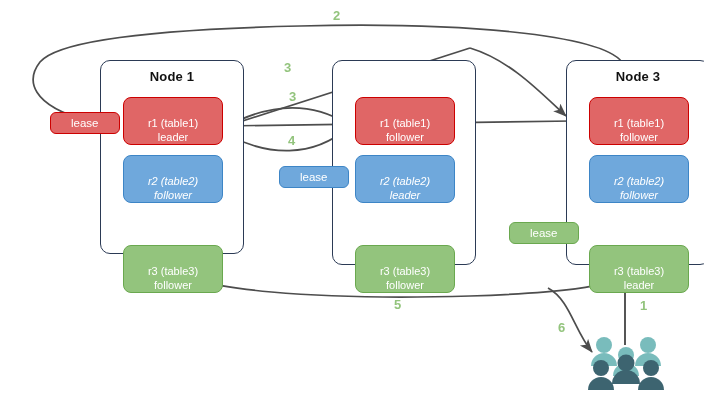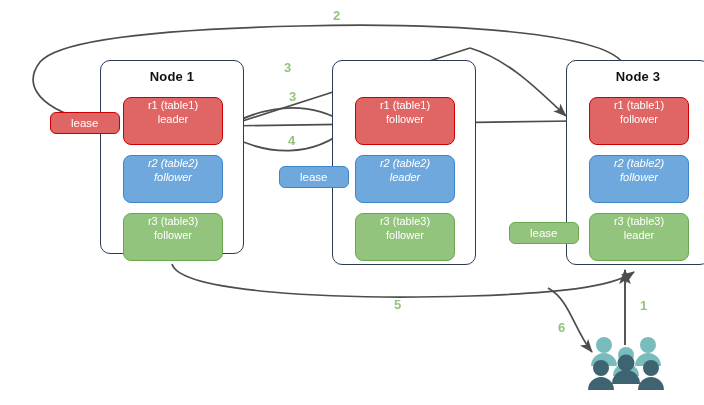--- a/index.html
+++ b/index.html
@@ -48,30 +48,30 @@
   .replica {
     position: absolute;
     left: 22px;
     width: 100px;
     height: 48px;
     box-sizing: border-box;
     border-radius: 8px;
     display: flex;
     flex-direction: column;
     align-items: center;
-    justify-content: flex-start;
+    justify-content: flex-end;
     color: #ffffff;
     font-size: 11px;
     line-height: 14px;
     text-align: center;
   }
   .replica span { display: block; }
   .rep-red   { background: #e06666; border: 1.4px solid #cc0000; }
   .rep-blue  { background: #6fa8dc; border: 1.4px solid #3d85c6; font-style: italic; }
-  .rep-green { background: #93c47d; border: 1.4px solid #6aa84f; }
+  .rep-green { background: #93c47d; border: 1.4px solid #6aa84f; margin-top: 32px; }
 
   .lease {
     position: absolute;
     box-sizing: border-box;
     height: 22px;
     padding: 0 20px;
     border-radius: 6px;
     display: flex;
     align-items: center;
     justify-content: center;

